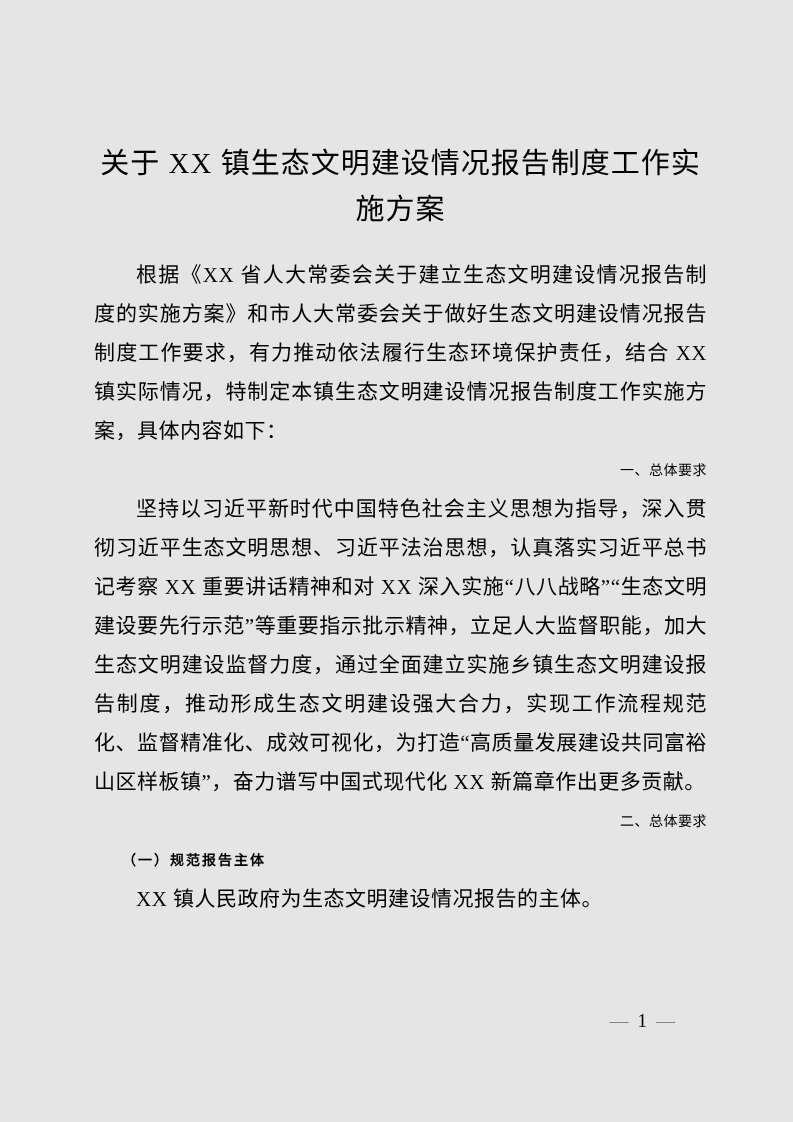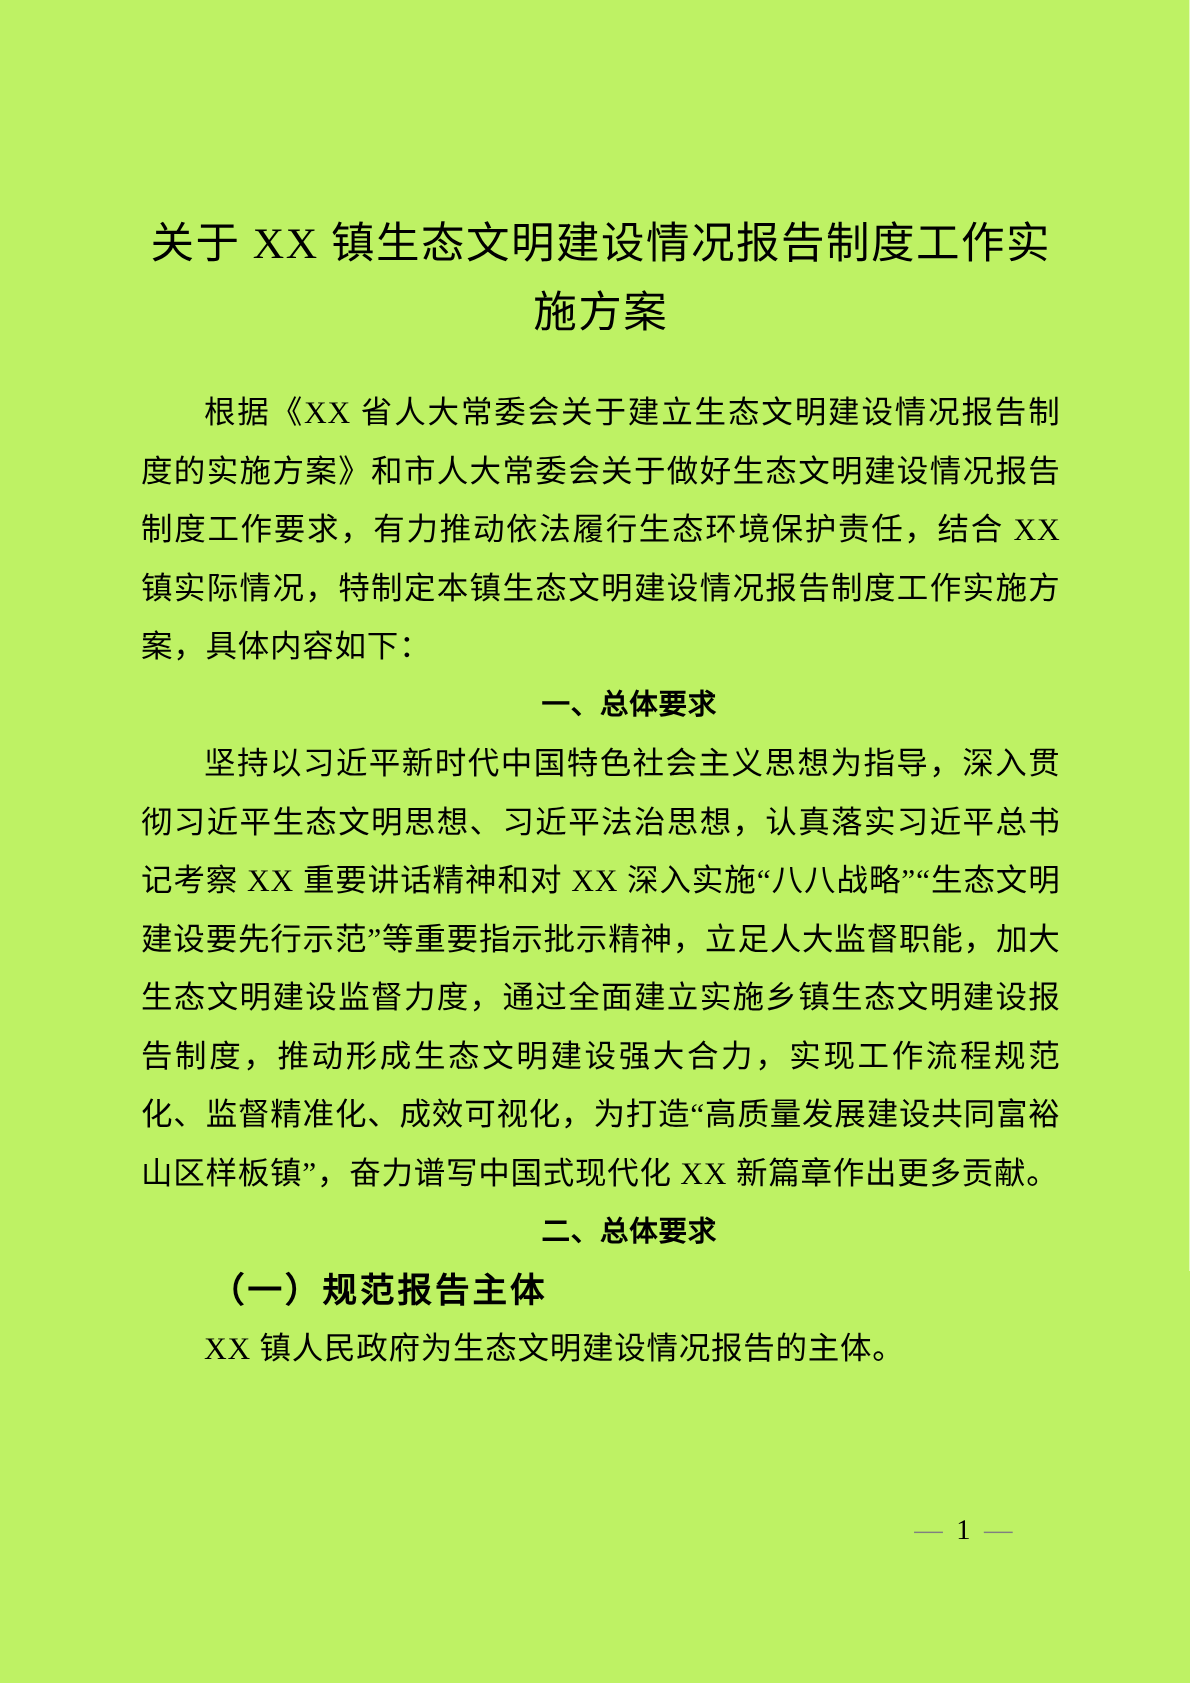--- a/index.html
+++ b/index.html
@@ -5,21 +5,21 @@
   html, body {
     margin: 0;
     padding: 0;
     background: #ffffff;
   }
   .page {
     position: relative;
     width: 793px;
     height: 1122px;
     margin: 0 auto;
-    background: #bef264;
+    background: #e5e5e5;
     color: #000000;
     font-family: "Liberation Serif", "DejaVu Serif", serif;
     box-sizing: border-box;
     padding: 140px 86px 0 94px;
     overflow: hidden;
   }
   .title {
     margin: 0 0 24px 0;
     font-size: 29px;
     font-weight: 400;
@@ -35,29 +35,29 @@
   .body-para {
     margin: 0;
     text-indent: 2em;
     text-align: justify;
     text-justify: inter-character;
   }
   .heading1 {
     margin: 0;
     text-indent: 2em;
     font-family: "Liberation Sans", "DejaVu Sans", sans-serif;
-    font-size: 19px;
-    font-weight: 700;
-    text-align: center;
+    font-size: 14px;
+    font-weight: 400;
+    text-align: right;
     letter-spacing: 0.5px;
   }
   .heading2 {
     margin: 0;
     text-indent: 2em;
-    font-size: 23px;
+    font-size: 14px;
     font-weight: 600;
     text-align: left;
     letter-spacing: 2px;
   }
   .footer {
     position: absolute;
     top: 1006px;
     left: 0;
     width: 100%;
     box-sizing: border-box;

